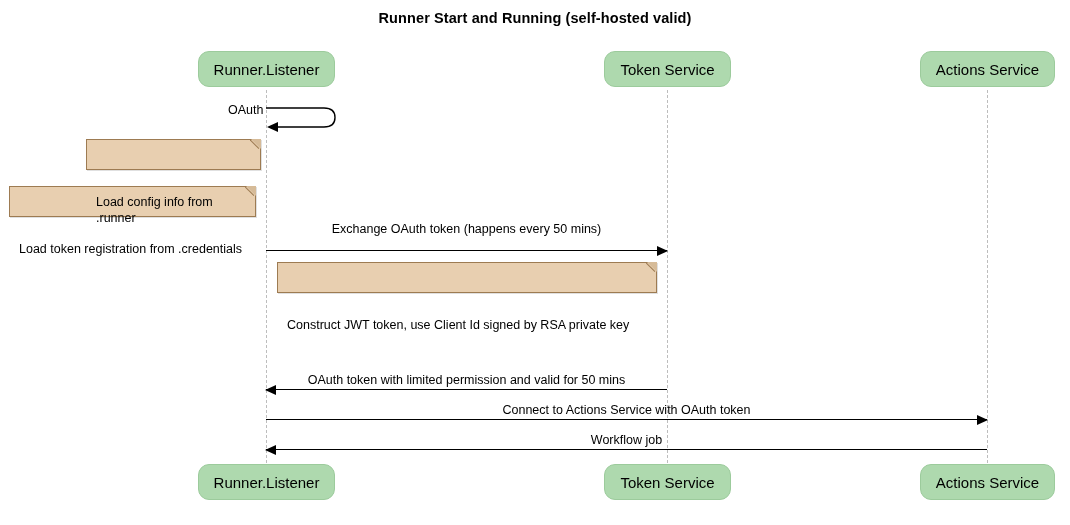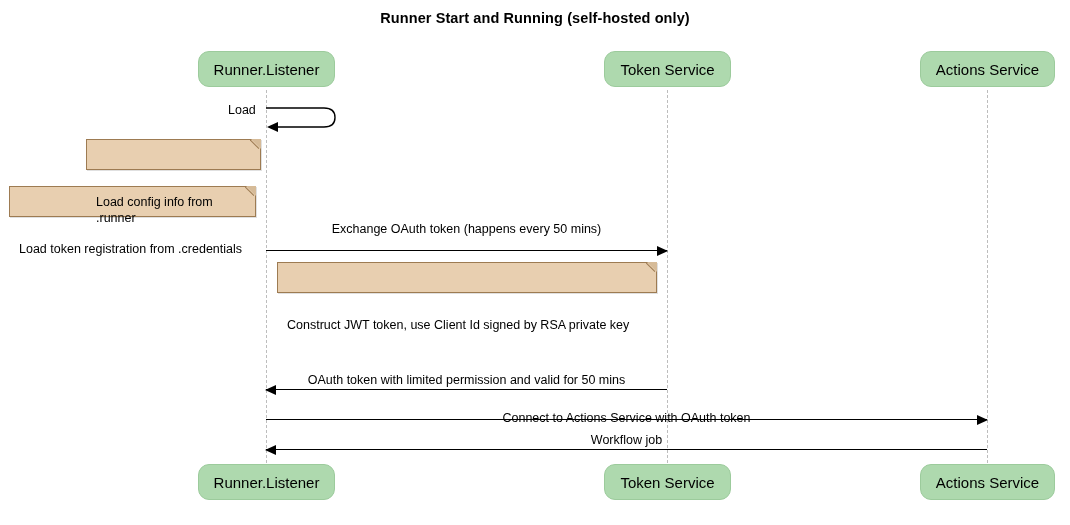--- a/index.html
+++ b/index.html
@@ -128,37 +128,37 @@
   }
   
   .selfmsg { position: absolute; }
   .selfmsg svg { display: block; overflow: visible; }
 </style>
 </head>
 <body>
 
 <div id="canvas">
 
-  <div class="diagram-title">Runner Start and Running (self-hosted only)</div>
+  <div class="diagram-title">Runner Start and Running (self-hosted valid)</div>
 
   <div class="lifeline" style="left:266px;"></div>
   <div class="lifeline" style="left:667px;"></div>
   <div class="lifeline" style="left:987px;"></div>
 
   <div class="participant" style="left:198px; top:51px; width:137px;">
     <span>Runner.Listener</span>
   </div>
   <div class="participant" style="left:604px; top:51px; width:127px;">
     <span>Token Service</span>
   </div>
   <div class="participant" style="left:920px; top:51px; width:135px;">
     <span>Actions Service</span>
   </div>
 
-  <div class="msg-label" style="left:228px; top:103px;">Load</div>
+  <div class="msg-label" style="left:228px; top:103px;">OAuth</div>
   <div class="selfmsg" style="left:266px; top:104px;">
     <svg width="80" height="32" viewBox="0 0 80 32">
       <path d="M 0 4 L 58 4 Q 69 4 69 13.5 Q 69 23 58 23 L 10 23" fill="none" stroke="#000" stroke-width="1.4"></path>
       <polygon points="12,18 12,28 1,23" fill="#000"></polygon>
     </svg>
   </div>
 
   <div class="note" style="left:78px; top:139px; width:175px; height:31px;margin-left:8px;">
     <span class="fold"></span>
     <span class="fold-edge"></span>
@@ -181,21 +181,21 @@
     <span class="fold-edge"></span>
     <span class="note-text">Construct JWT token, use Client Id signed by RSA private key</span>
   </div>
 
 
   <div class="msg-label" style="left:266px; top:373px; width:401px;">OAuth token with limited permission and valid for 50 mins</div>
   <div class="msg" style="left:266px; top:389px; width:401px;">
     <span class="arrowhead left"></span>
   </div>
 
-  <div class="msg-label" style="left:266px; top:403px; width:721px;margin-top:8px;">Connect to Actions Service with OAuth token</div>
+  <div class="msg-label" style="left:266px; top:403px; width:721px;">Connect to Actions Service with OAuth token</div>
   <div class="msg" style="left:266px; top:419px; width:721px;">
     <span class="arrowhead right"></span>
   </div>
 
   <div class="msg-label" style="left:266px; top:433px; width:721px;">Workflow job</div>
   <div class="msg" style="left:266px; top:449px; width:721px;">
     <span class="arrowhead left"></span>
   </div>
 
   <div class="participant" style="left:198px; top:464px; width:137px;">

